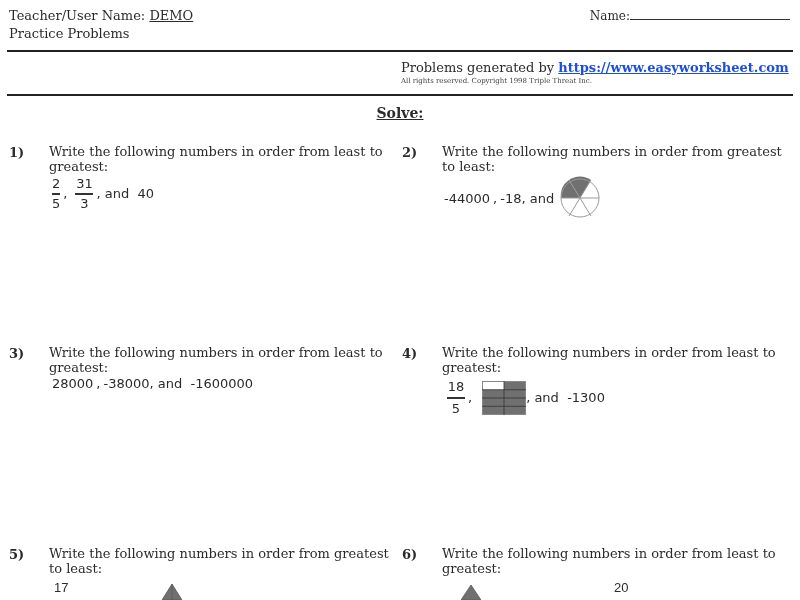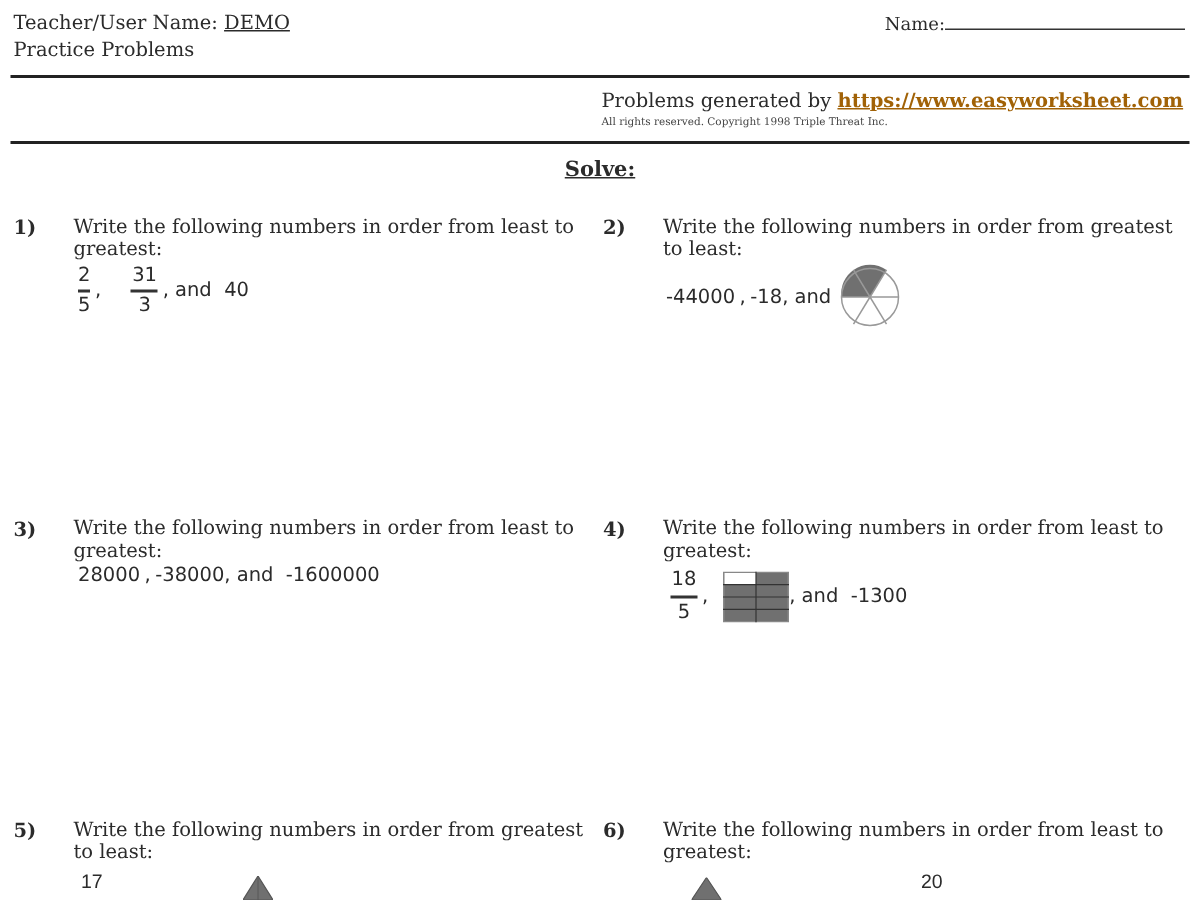--- a/index.html
+++ b/index.html
@@ -7,21 +7,21 @@
     width: 800px; height: 600px; overflow: hidden; position: relative;
     font-family: "DejaVu Serif", serif; color: #2b2b2b;
   }
   .abs { position: absolute; }
   .hdr-left { left: 9px; top: 7px; font-size: 13px; line-height: 18px; }
   .hdr-left .demo { text-decoration: underline; margin-top: 44px; }
   .hdr-right { right: 10px; top: 7px; font-size: 12px; line-height: 18px; text-align: right; }
   .blank { display: inline-block; border-bottom: 1px solid #333; vertical-align: baseline; height: 12px; }
   .rule { left: 7px; right: 7px; height: 2px; background: #222; }
   .gen { left: 401px; top: 60px; font-size: 13px; line-height: 16px; white-space: nowrap; }
-  .gen a { color: #a16207; font-weight: bold; text-decoration: underline; }
+  .gen a { color: #1d4ed8; font-weight: bold; text-decoration: underline; }
   .copy { left: 401px; top: 77px; font-size: 7px; color: #444; white-space: nowrap; }
   .solve { left: 0; width: 800px; top: 105px; text-align: center; font-weight: bold; font-size: 14px; text-decoration: underline; }
   .num { font-weight: bold; font-size: 13px; }
   .prompt { font-size: 13px; line-height: 15px; width: 345px; }
   .items { font-size: 13px; font-family: "DejaVu Sans", sans-serif; display: flex; align-items: center; }
   .frac { display: inline-flex; flex-direction: column; align-items: center; font-size: 13px; line-height: 18px; margin: 0 3px; }
   .frac .bar { height: 1.5px; background: #333; width: 100%; min-width: 8px; margin: 0 0; }
   .sep { margin: 0 3px; }
 </style>
 </head>
@@ -46,21 +46,21 @@
 
 <div class="abs num" style="left:9px;top:145px">1)</div>
 <div class="abs prompt" style="left:49px;top:144px">Write the following numbers in order from least to greatest:</div>
 <div class="abs items" style="left:49px;top:175px">
   <span class="frac">
       <span>2</span>
       <span class="bar"></span>
       <span>5</span>
     </span>
   <span>,</span>
-  <span class="frac" style="margin-left:20px">
+  <span class="frac" style="margin-left:8px">
       <span>31</span>
       <span class="bar" style="width:18px"></span>
       <span>3</span>
     </span>
   <span>, and</span>&nbsp;&nbsp;<span>40</span>
 </div>
 
 <div class="abs num" style="left:402px;top:145px">2)</div>
 <div class="abs prompt" style="left:442px;top:144px">Write the following numbers in order from greatest to least:</div>
 <div class="abs items" style="left:444px;top:176px">

